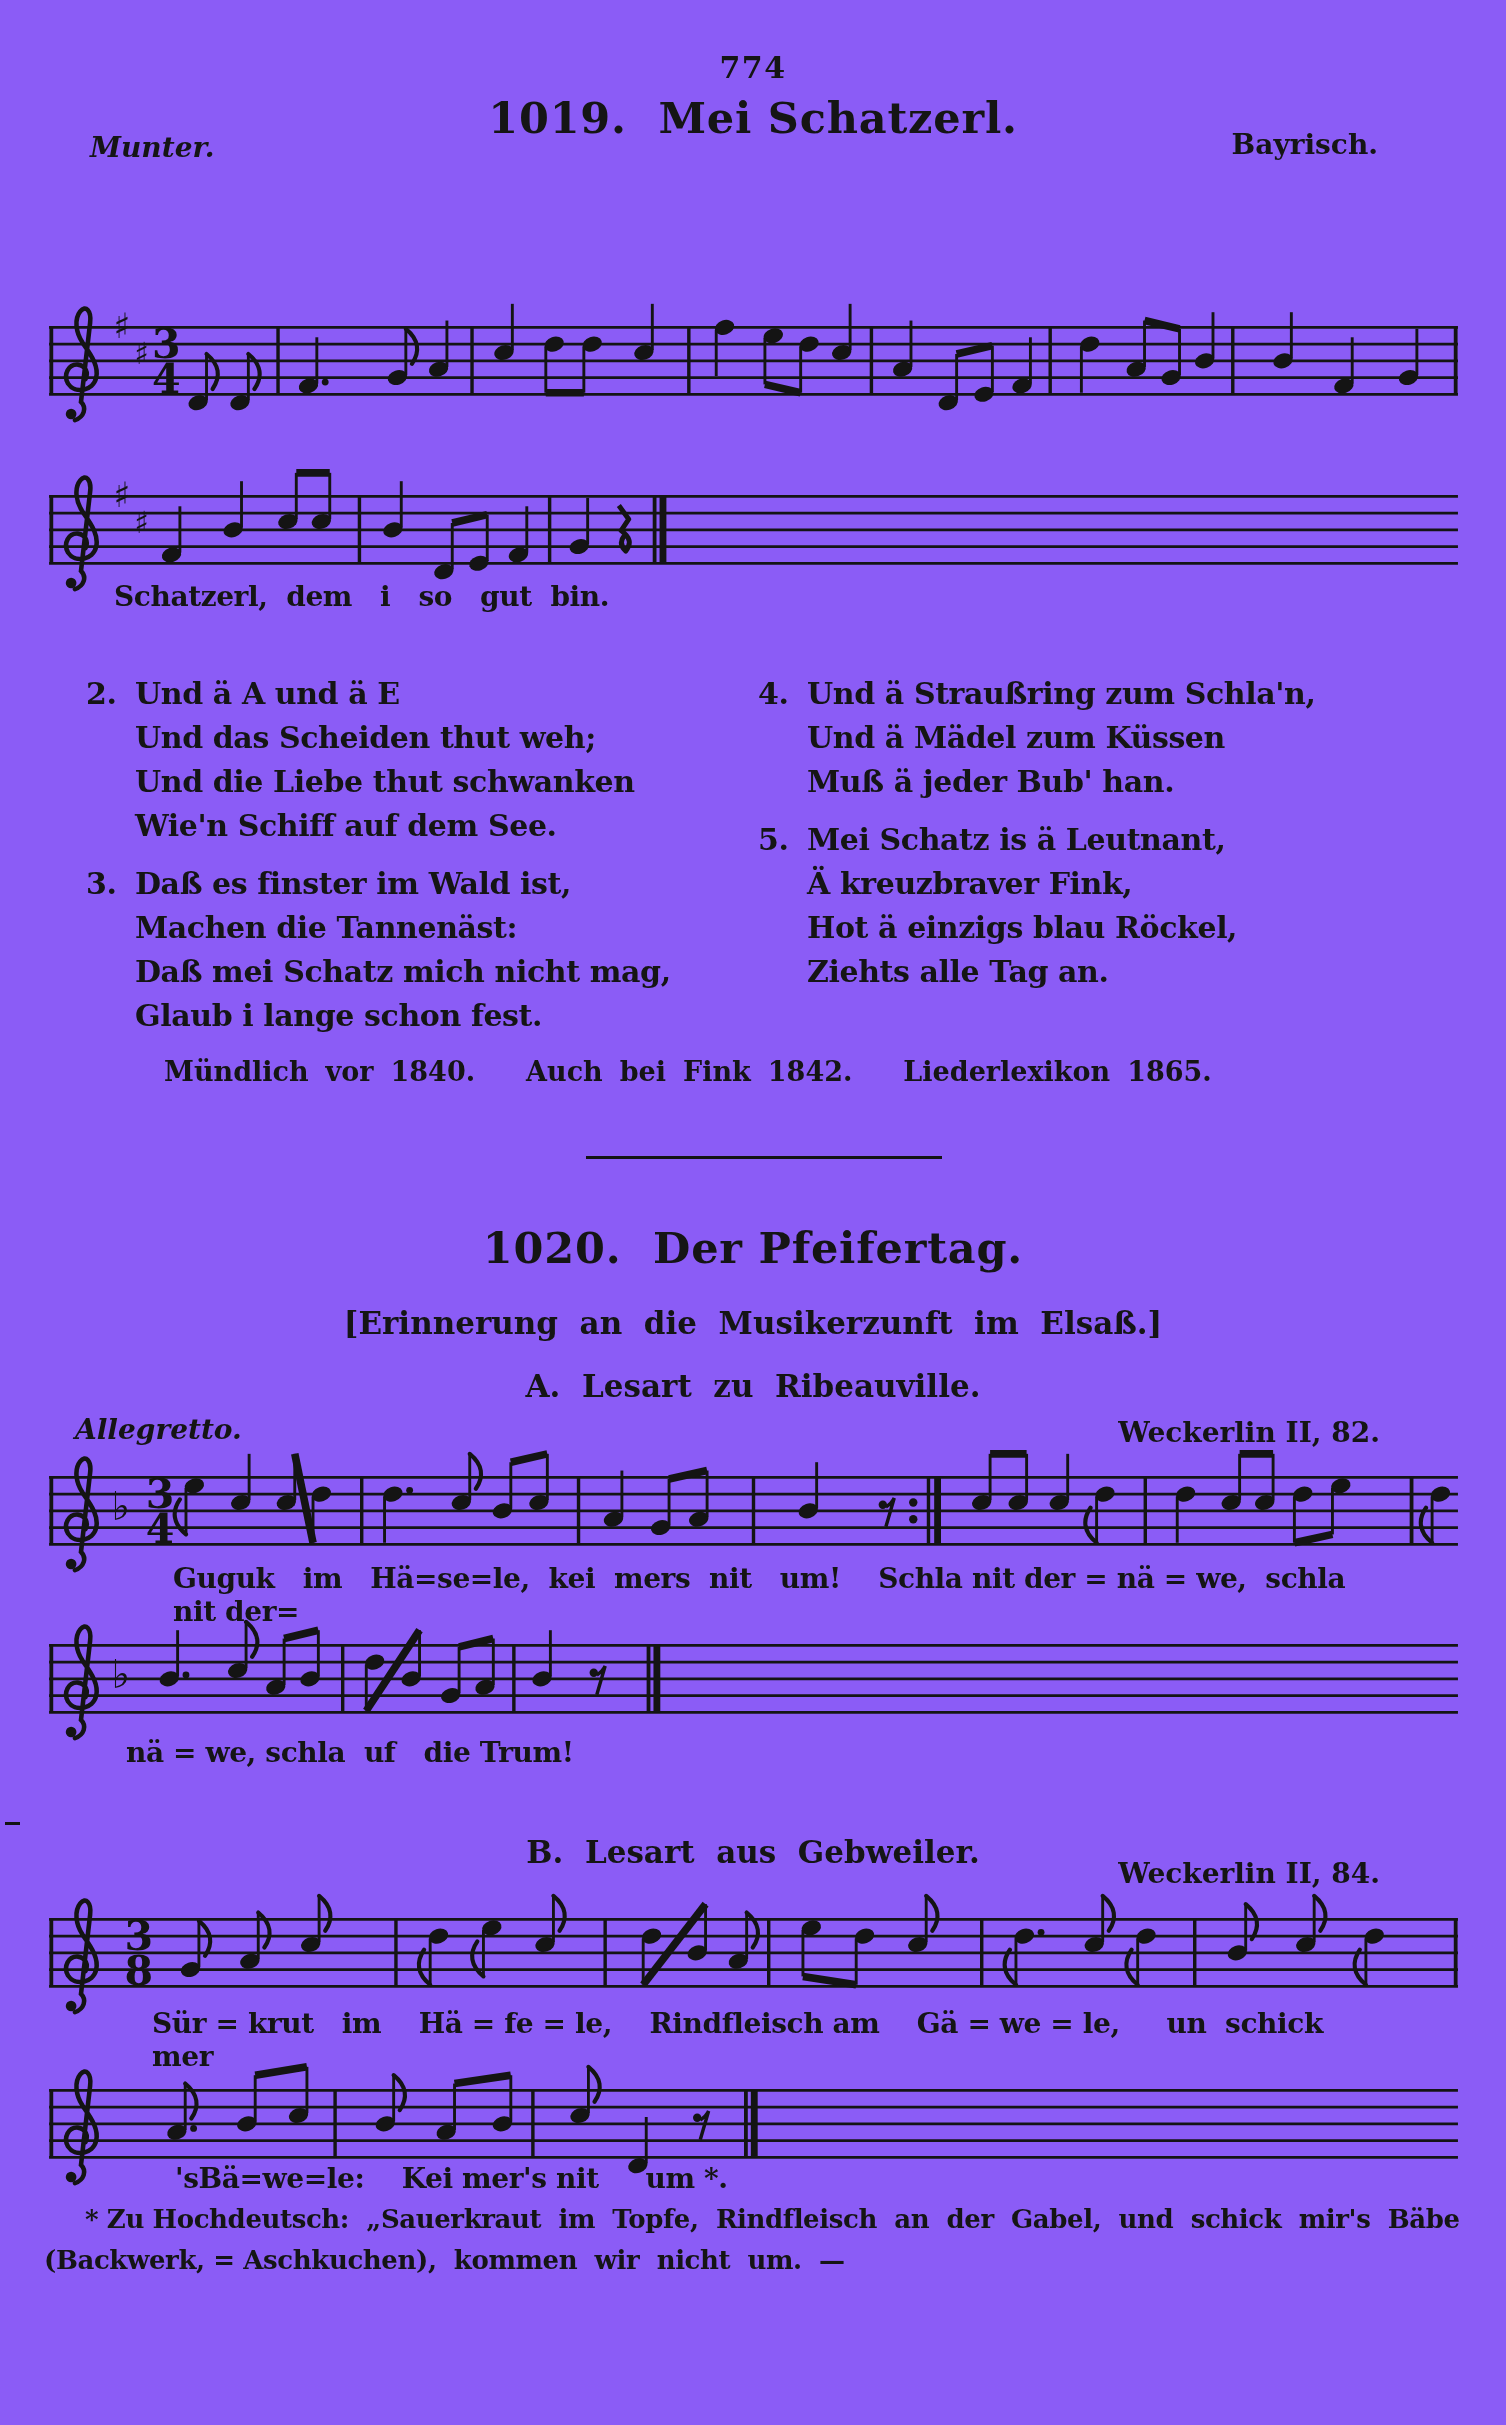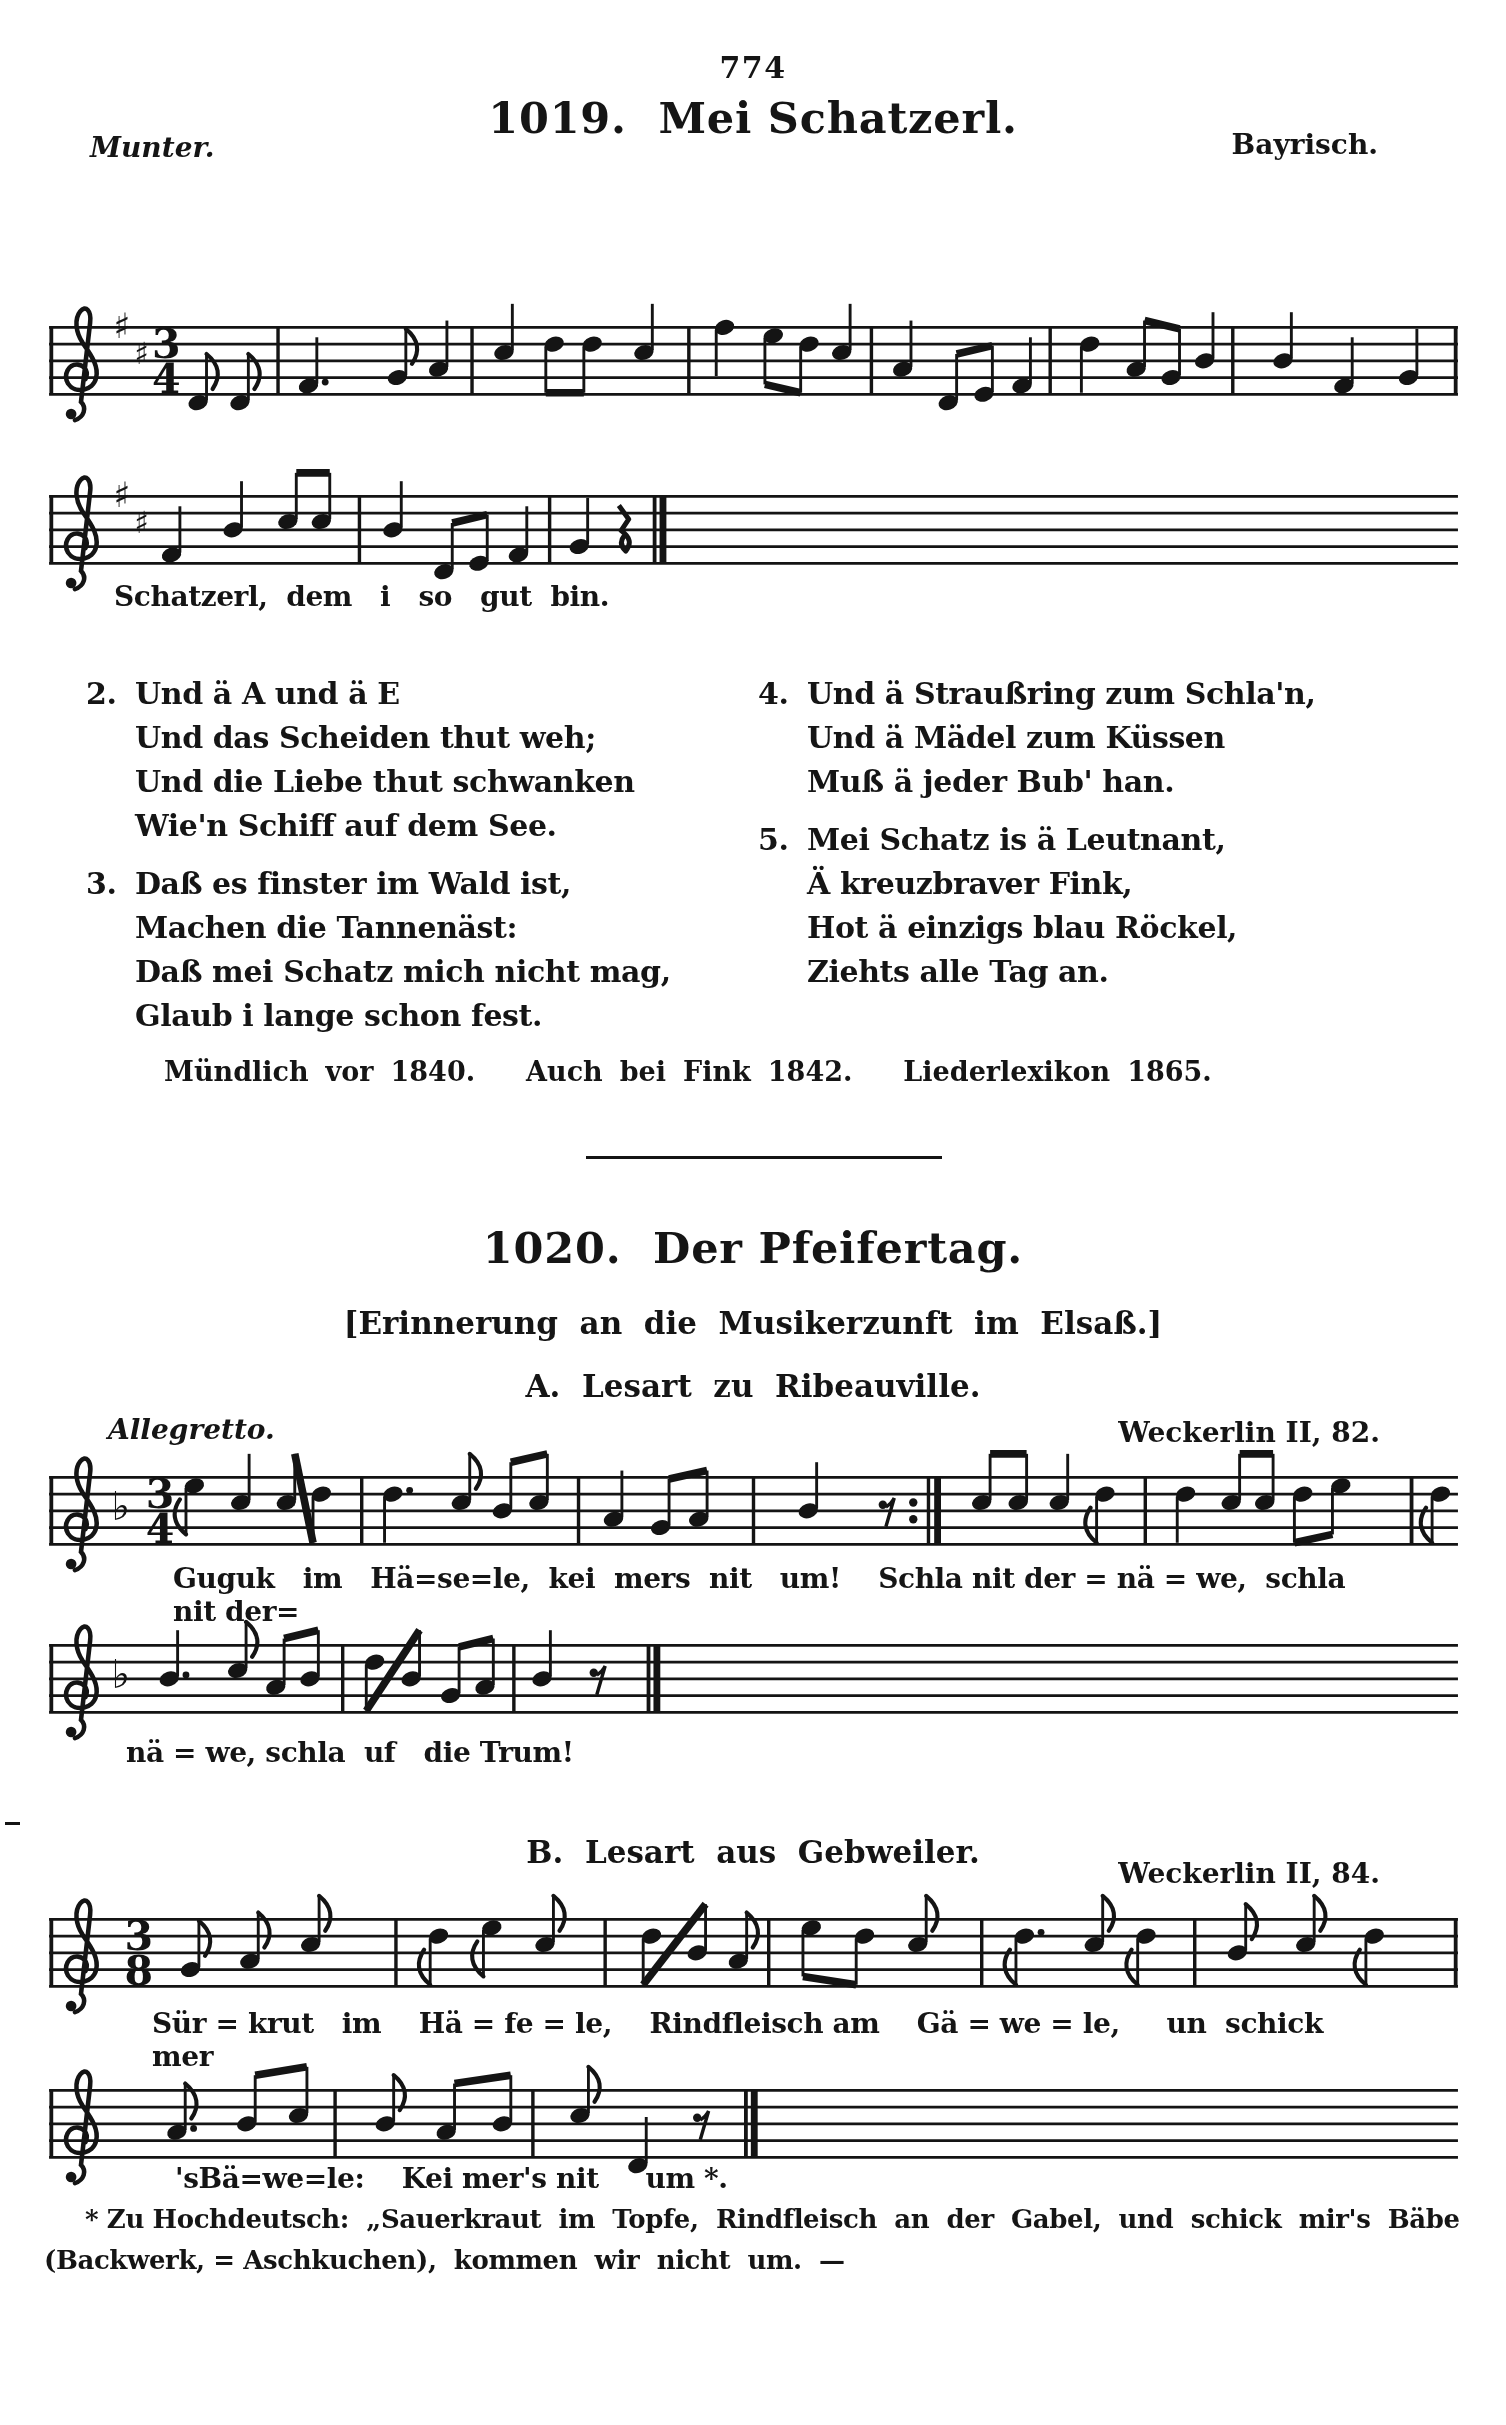--- a/index.html
+++ b/index.html
@@ -1,18 +1,18 @@
 <!DOCTYPE html>
 <html style="font-size:12px"><head>
 <meta charset="utf-8">
 <style>
   html,body{margin:0;padding:0;background:#e8e8e4;}
   .page{
     position:relative;width:1506px;height:2426px;margin:0 auto;
-    background:#ffffff;color:#151515;
+    background:#8b5cf6;color:#151515;
     font-family:"DejaVu Serif","Liberation Serif",serif;
     overflow:hidden;
   }
   .abs{position:absolute;}
   .ctr{left:0;width:100%;text-align:center;}
   .pre{white-space:pre-wrap;}
   .pagenum{font-size:30px;font-weight:bold;letter-spacing:1.5px;}
   .t-main{font-size:43px;font-weight:bold;letter-spacing:0.8px;}
   .t-sub{font-size:31px;font-weight:bold;}
   .t-head{font-size:31px;font-weight:bold;}
@@ -202,21 +202,21 @@
   </div>
 
   <div class="abs src" style="left:164px;top:1056px;">Mündlich vor 1840.   Auch bei Fink 1842.   Liederlexikon 1865.</div>
 
   <div class="abs rule" style="left:586px;top:1156px;width:356px;"></div>
 
   <div class="abs ctr t-main pre" style="top:1223px;">1020.  Der Pfeifertag.</div>
   <div class="abs ctr t-sub pre" style="top:1305px;">[Erinnerung  an  die  Musikerzunft  im  Elsaß.]</div>
 
   <div class="abs ctr t-head pre" style="top:1368px;">A.  Lesart  zu  Ribeauville.</div>
-  <div class="abs tempo" style="left:108px;top:1413px;">Allegretto.</div>
+  <div class="abs tempo" style="left:75px;top:1413px;">Allegretto.</div>
   <div class="abs refmark" style="right:126px;top:1416px;">Weckerlin II, 82.</div>
 
   <div class="staffbox" style="left:46px;top:1447px;width:1415px;">
       <svg viewBox="0 0 1860 200" preserveAspectRatio="none">
         <line x1="4" y1="40" x2="1856" y2="40" stroke="#141414" stroke-width="3.6"></line>
         <line x1="4" y1="62" x2="1856" y2="62" stroke="#141414" stroke-width="3.6"></line>
         <line x1="4" y1="84" x2="1856" y2="84" stroke="#141414" stroke-width="3.6"></line>
         <line x1="4" y1="106" x2="1856" y2="106" stroke="#141414" stroke-width="3.6"></line>
         <line x1="4" y1="128" x2="1856" y2="128" stroke="#141414" stroke-width="3.6"></line>
         <line x1="7" y1="40" x2="7" y2="128" stroke="#141414" stroke-width="5"></line>

